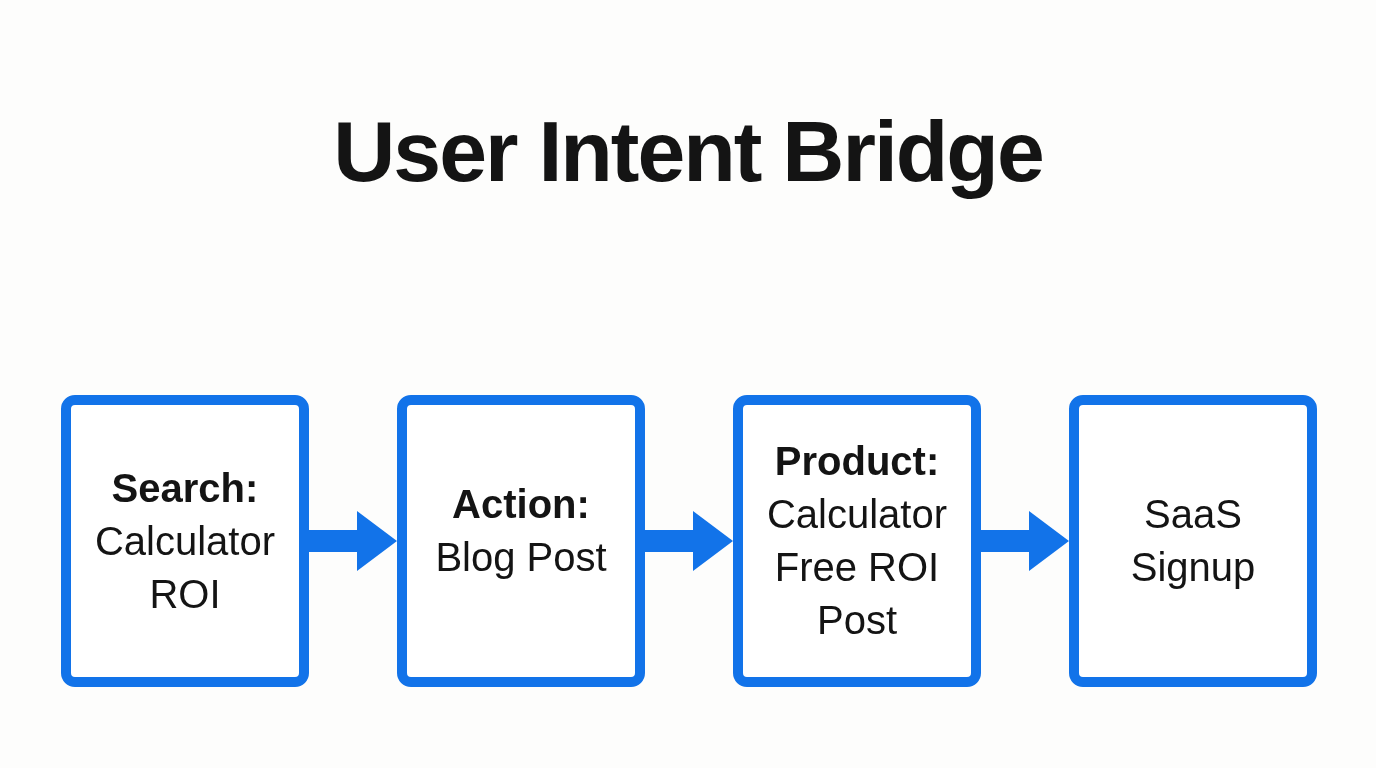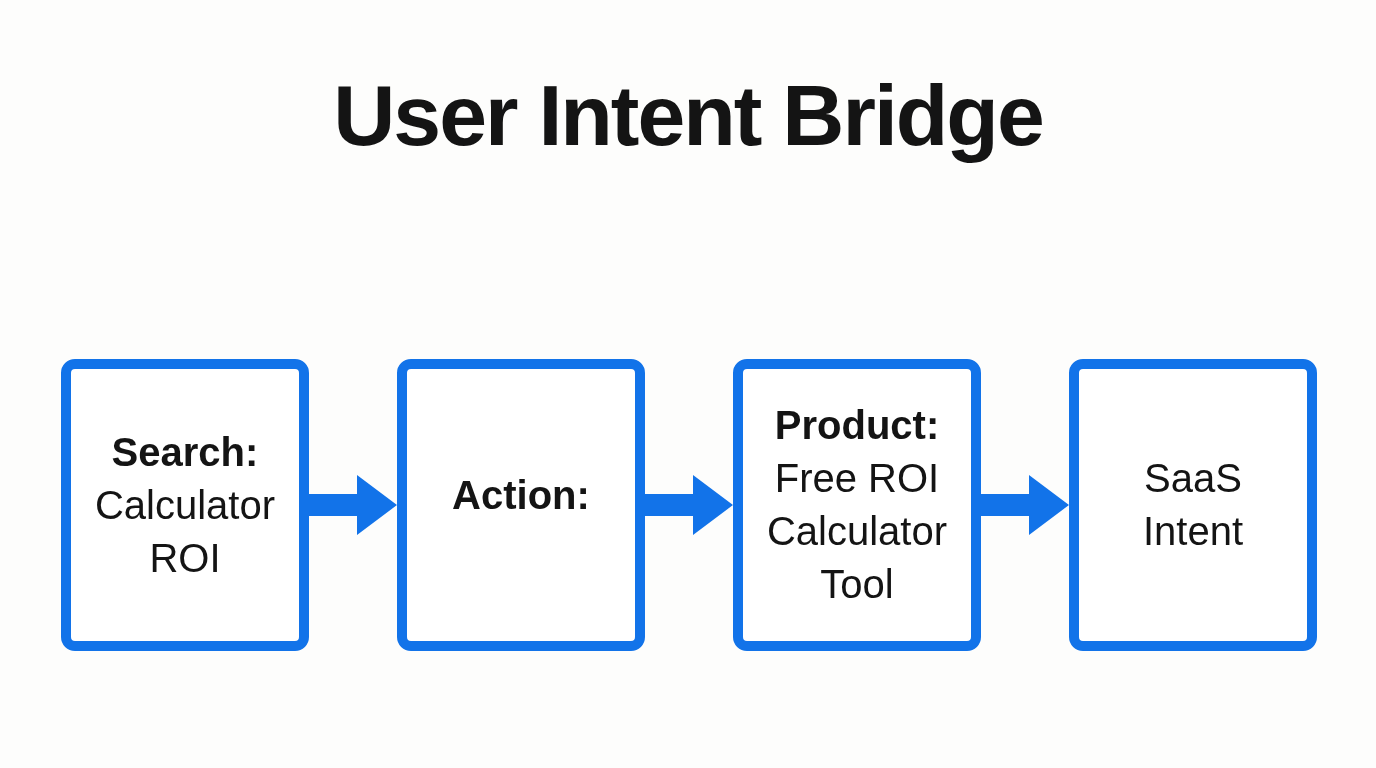--- a/index.html
+++ b/index.html
@@ -14,21 +14,21 @@
     font-family:"Liberation Sans","DejaVu Sans",sans-serif;
     color:var(--ink);
   }
   .canvas{
     position:relative;
     width:1376px;
     height:768px;
     background:var(--background);
   }
   .title{
-    margin-top:72px;
+    margin-top:108px;
     text-align:center;
     font-size:86px;
     font-weight:700;
     letter-spacing:-2px;
     line-height:1;
     color:var(--ink);
   }
   .flow{
     position:absolute;
     left:61px;
@@ -86,45 +86,46 @@
 
     <div class="arrow">
       <svg viewBox="0 0 88 60" preserveAspectRatio="none" aria-hidden="true">
         <path d="M0,19 L48,19 L48,0 L88,30 L48,60 L48,41 L0,41 Z"></path>
       </svg>
     </div>
 
     <div class="box">
       <div class="box-text up">
         <div class="step-label">Action:</div>
+        <div class="step-line">Blog Post</div>
       </div>
     </div>
 
     <div class="arrow">
       <svg viewBox="0 0 88 60" preserveAspectRatio="none" aria-hidden="true">
         <path d="M0,19 L48,19 L48,0 L88,30 L48,60 L48,41 L0,41 Z"></path>
       </svg>
     </div>
 
     <div class="box">
       <div class="box-text">
         <div class="step-label">Product:</div>
+        <div class="step-line">Calculator</div>
         <div class="step-line">Free ROI</div>
-        <div class="step-line">Calculator</div>
-        <div class="step-line">Tool</div>
+        <div class="step-line">Post</div>
       </div>
     </div>
 
     <div class="arrow">
       <svg viewBox="0 0 88 60" preserveAspectRatio="none" aria-hidden="true">
         <path d="M0,19 L48,19 L48,0 L88,30 L48,60 L48,41 L0,41 Z"></path>
       </svg>
     </div>
 
     <div class="box">
       <div class="box-text">
         <div class="step-line">SaaS</div>
-        <div class="step-line">Intent</div>
+        <div class="step-line">Signup</div>
       </div>
     </div>
 
   </div>
 </div>
 
 </body></html>

